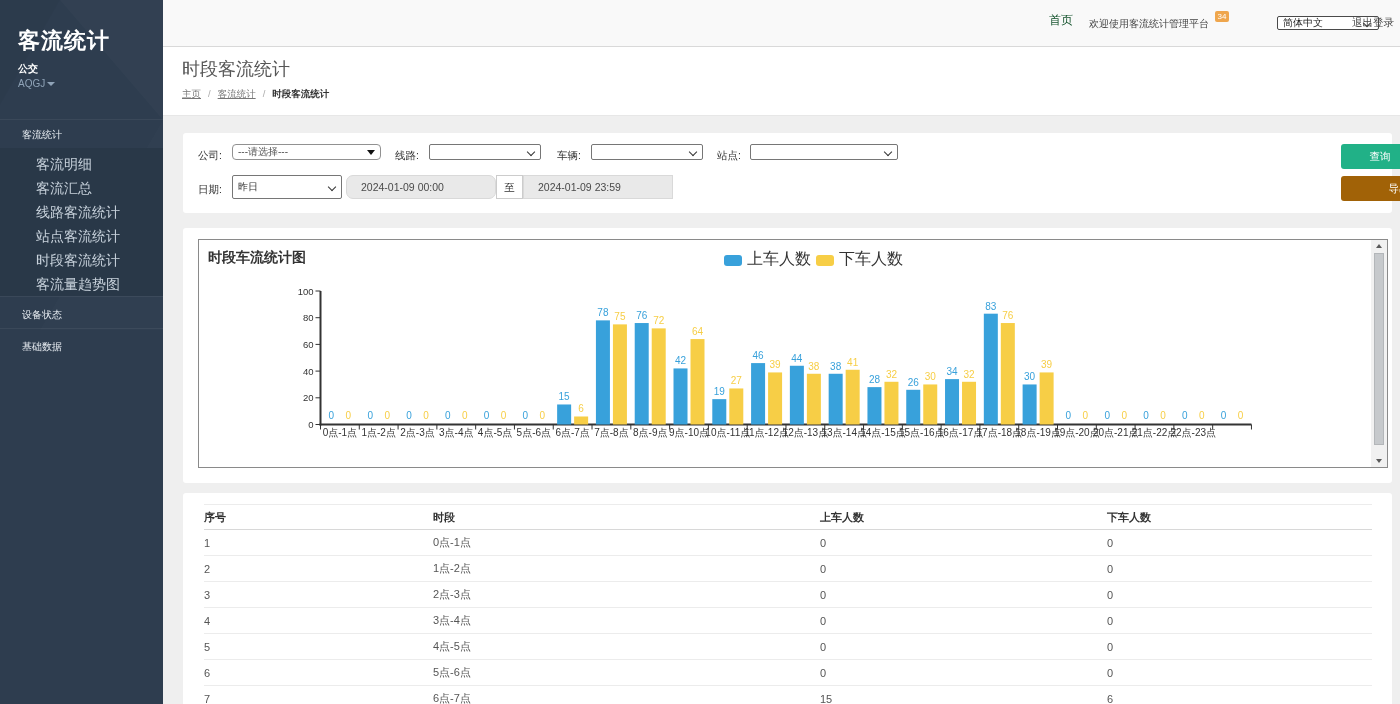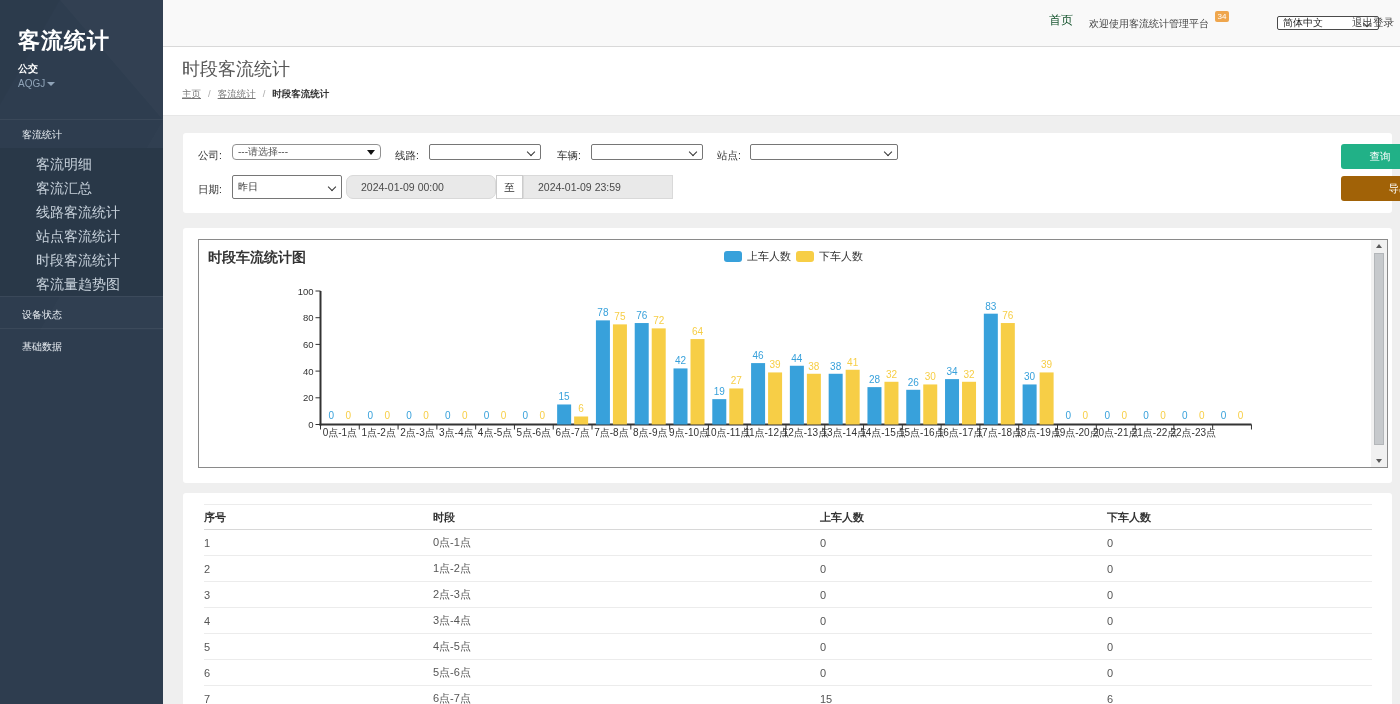--- a/index.html
+++ b/index.html
@@ -47,21 +47,21 @@
 .sel2h .chev { top:8px; }
 .dinput { position:absolute; height:24px; background:#e9e9e9; border:1px solid #d9d9d9; color:#4a4a4a; font-size:10.5px; line-height:22px; padding-left:14px; }
 .zhi { position:absolute; height:24px; width:27px; background:#fff; border:1px solid #ccc; text-align:center; line-height:22px; font-size:10.5px; color:#333; }
 .btn { position:absolute; left:1158px; width:78px; height:25px; border-radius:3px; color:#fff; font-size:10.5px; text-align:center; line-height:25px; }
 .btn-q { top:11px; background:#21b187; }
 .btn-e { top:43px; background:#a16207;padding-left:38px; }
 
 .chartpanel { height:255px; position:relative; margin-bottom:10px; }
 .chartbox { position:absolute; left:15px; top:11px; width:1190px; height:229px; border:1px solid #8a8a8a; background:#fff; }
 .ctitle { position:absolute; left:9px; top:9px; font-size:14px; font-weight:bold; color:#333; }
-.legend { position:absolute; top:9px; left:525px; font-size:11px; color:#333; }
+.legend { position:absolute; top:9px; left:525px; font-size:16px; color:#333; }
 .legend .sw { display:inline-block; width:18px; height:11px; border-radius:3px; vertical-align:-2px; }
 .legend .t { margin:0 5px; }
 
 .sbar { position:absolute; right:0; top:0; width:16px; height:227px; background:#f1f1f1; }
 .sbar .thumb { position:absolute; left:3px; top:13px; width:10px; height:192px; background:#c6c9cc; border:1px solid #b3b6b9; }
 .sbar .a { position:absolute; left:5px; width:0; height:0; border-left:3px solid transparent; border-right:3px solid transparent; }
 .sbar .up { top:4px; border-bottom:4px solid #5a5a5a; }
 .sbar .dn { bottom:4px; border-top:4px solid #5a5a5a; }
 
 .tablepanel { min-height:217px; padding:11px 20px 0 21px; }

